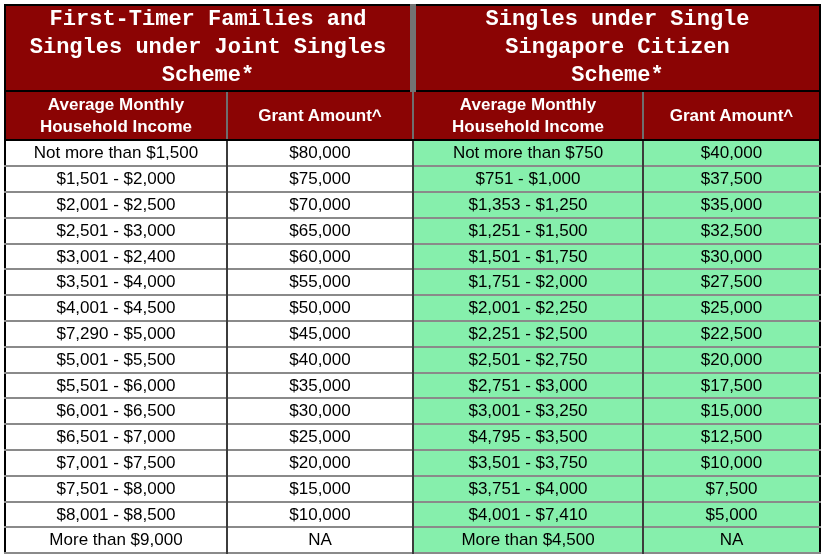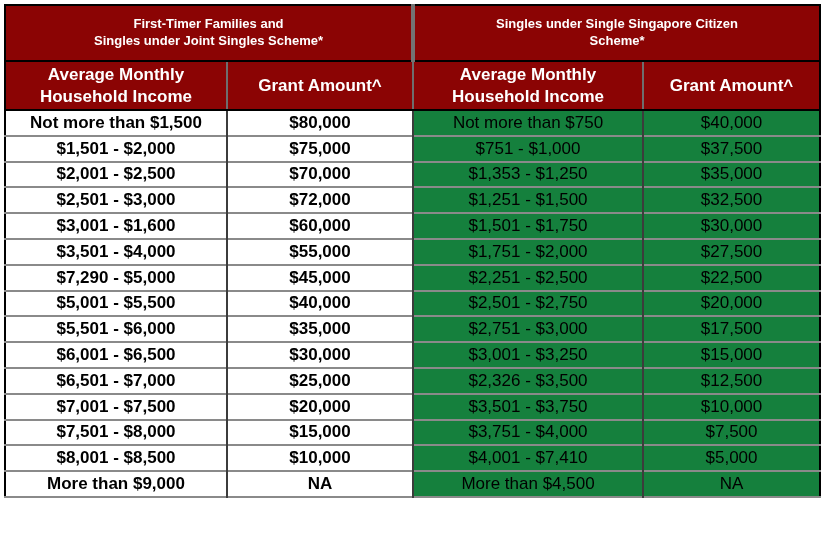--- a/index.html
+++ b/index.html
@@ -30,25 +30,26 @@
     color: #ffffff;
     font-weight: bold;
     text-align: center;
     vertical-align: middle;
     white-space: pre-line;
     padding: 0 6px;
     line-height: 1.28;
   }
   tr.group-row th {
     height: 54px;
-    font-size: 13px;
+    font-size: 22px;
     border-bottom: 2px solid #000000;
+    font-family: Liberation Mono, monospace;
   }
   tr.group-row th + th {
-    border-left: 4px solid #737373;
+    border-left: 6px solid #737373;
     margin-top: 8px;
   }
   tr.cols-row th {
     height: 47px;
     font-size: 17px;
     border-bottom: 2px solid #000000;
   }
   tr.cols-row th + th {
     border-left: 2px solid #6e6e6e;
   }
@@ -60,22 +61,22 @@
     text-align: center;
     vertical-align: middle;
     padding: 0 4px;
     border-top: 2px solid #8a8a8a;
     white-space: nowrap;
     overflow: hidden;
   }
   tbody td + td {
     border-left: 2px solid #3c3c3c;
   }
-  tbody td.left-col  { background: #ffffff; font-weight: bold; }
-  tbody td.right-col { background: #15803d; }
+  tbody td.left-col  { background: #ffffff; }
+  tbody td.right-col { background: #86efac; }
 </style>
 </head>
 <body>
 
 <div class="table-wrap">
   <table class="grant-table">
     <colgroup>
       <col class="c0">
         <col class="c1">
         <col class="c2">
@@ -111,37 +112,43 @@
           <td class="right-col">$37,500</td>
         </tr>
         <tr>
           <td class="left-col">$2,001 - $2,500</td>
           <td class="left-col">$70,000</td>
           <td class="right-col">$1,353 - $1,250</td>
           <td class="right-col">$35,000</td>
         </tr>
         <tr>
           <td class="left-col">$2,501 - $3,000</td>
-          <td class="left-col">$72,000</td>
+          <td class="left-col">$65,000</td>
           <td class="right-col">$1,251 - $1,500</td>
           <td class="right-col">$32,500</td>
         </tr>
         <tr>
-          <td class="left-col">$3,001 - $1,600</td>
+          <td class="left-col">$3,001 - $2,400</td>
           <td class="left-col">$60,000</td>
           <td class="right-col">$1,501 - $1,750</td>
           <td class="right-col">$30,000</td>
         </tr>
         <tr>
           <td class="left-col">$3,501 - $4,000</td>
           <td class="left-col">$55,000</td>
           <td class="right-col">$1,751 - $2,000</td>
           <td class="right-col">$27,500</td>
         </tr>
         <tr>
+          <td class="left-col">$4,001 - $4,500</td>
+          <td class="left-col">$50,000</td>
+          <td class="right-col">$2,001 - $2,250</td>
+          <td class="right-col">$25,000</td>
+        </tr>
+        <tr>
           <td class="left-col">$7,290 - $5,000</td>
           <td class="left-col">$45,000</td>
           <td class="right-col">$2,251 - $2,500</td>
           <td class="right-col">$22,500</td>
         </tr>
         <tr>
           <td class="left-col">$5,001 - $5,500</td>
           <td class="left-col">$40,000</td>
           <td class="right-col">$2,501 - $2,750</td>
           <td class="right-col">$20,000</td>
@@ -154,21 +161,21 @@
         </tr>
         <tr>
           <td class="left-col">$6,001 - $6,500</td>
           <td class="left-col">$30,000</td>
           <td class="right-col">$3,001 - $3,250</td>
           <td class="right-col">$15,000</td>
         </tr>
         <tr>
           <td class="left-col">$6,501 - $7,000</td>
           <td class="left-col">$25,000</td>
-          <td class="right-col">$2,326 - $3,500</td>
+          <td class="right-col">$4,795 - $3,500</td>
           <td class="right-col">$12,500</td>
         </tr>
         <tr>
           <td class="left-col">$7,001 - $7,500</td>
           <td class="left-col">$20,000</td>
           <td class="right-col">$3,501 - $3,750</td>
           <td class="right-col">$10,000</td>
         </tr>
         <tr>
           <td class="left-col">$7,501 - $8,000</td>

